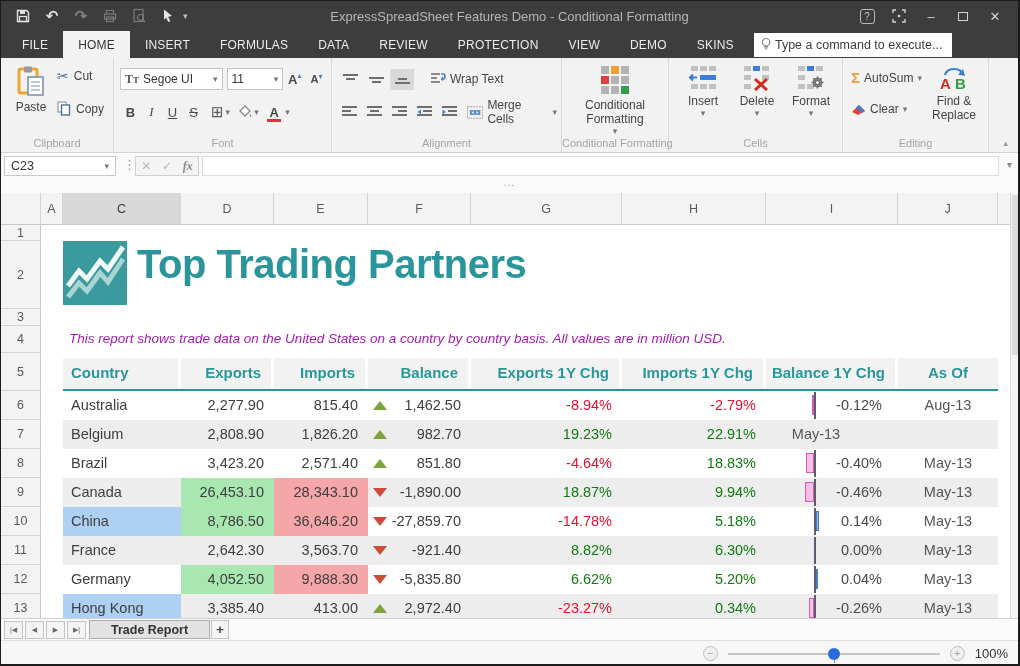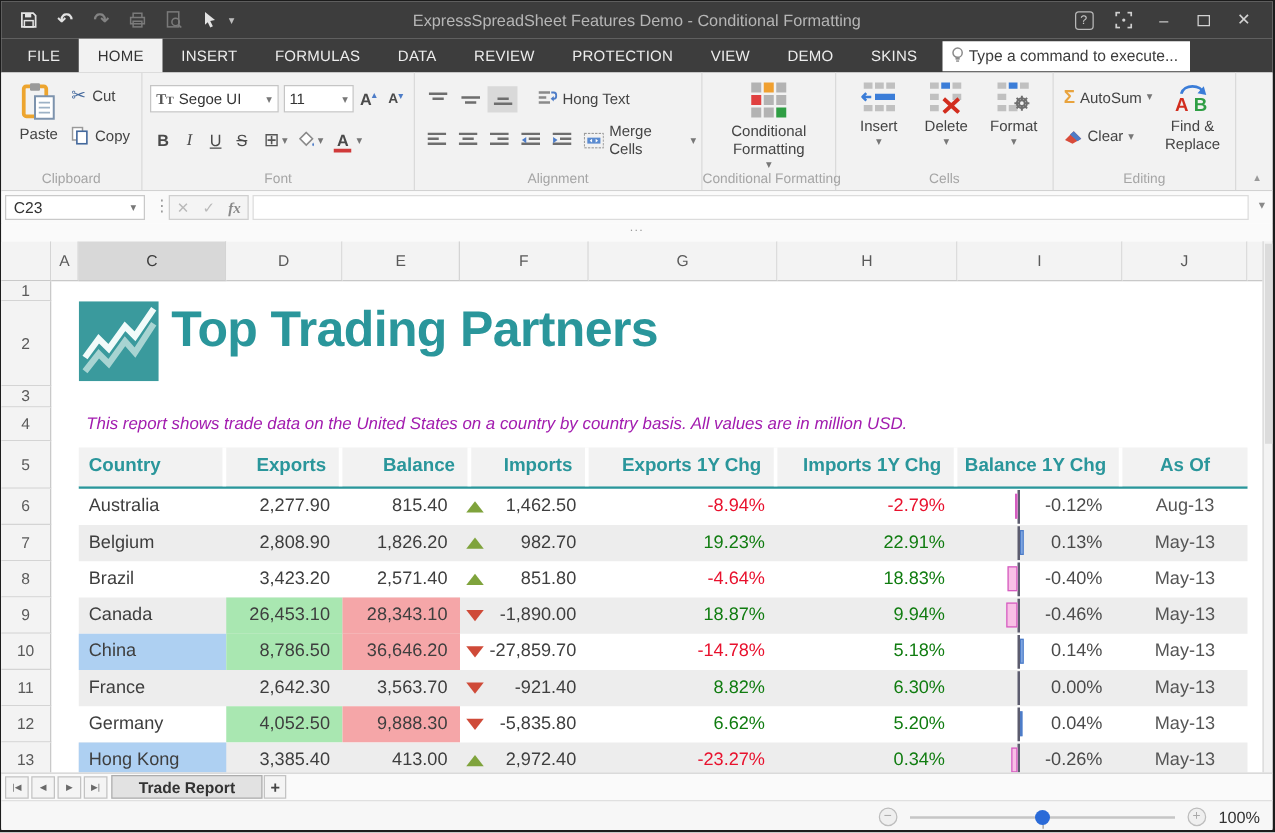--- a/index.html
+++ b/index.html
@@ -298,21 +298,21 @@
           </span>
         <span style="width:14px"></span>
         <span class="mini" style="gap:4px">
           <svg width="16" height="14" viewBox="0 0 16 14">
               <rect x="1" y="1" width="9" height="2" fill="#8a8a8a"></rect>
               <rect x="1" y="5" width="6" height="2" fill="#8a8a8a"></rect>
               <rect x="1" y="9" width="9" height="2" fill="#8a8a8a"></rect>
               <path d="M11 2 h2 q2 0 2 2.5 q0 2.5-2 2.5 h-1" fill="none" stroke="#4d7cc7" stroke-width="1.5"></path>
               <path d="M13 4.8 L10.5 7 L13 9.2 Z" fill="#4d7cc7"></path>
             </svg>
-          <span class="btn-txt">Hong Text</span>
+          <span class="btn-txt">Wrap Text</span>
         </span>
       </div>
       <div class="rb-row2">
         <span class="align-ic">
             <svg width="15" height="12" viewBox="0 0 15 12">
               <rect width="15" height="2" fill="#6e6e6e"></rect>
               <rect y="4" width="9" height="2" fill="#6e6e6e"></rect>
               <rect y="8" width="15" height="2" fill="#6e6e6e"></rect>
             </svg>
           </span>
@@ -515,22 +515,22 @@
       <svg class="logo" viewBox="0 0 64 64">
         <rect width="64" height="64" fill="#3a9a9d"></rect>
         <polyline points="5,56 16,42 24,50 37,32 45,41 60,18" fill="none" stroke="#a8d4d2" stroke-width="5"></polyline>
         <polyline points="5,45 16,30 24,38 37,20 45,28 60,6" fill="none" stroke="#f2fbfa" stroke-width="5"></polyline>
       </svg>
       <div class="rpt-title">Top Trading Partners</div>
       <div class="rpt-sub">This report shows trade data on the United States on a country by country basis. All values are in million USD.</div>
       <div class="thead">
           <div class="th al" style="width: 118px;">Country</div>
           <div class="th ar" style="width: 93px;">Exports</div>
+          <div class="th ar" style="width: 94px;">Imports</div>
           <div class="th ar" style="width: 103px;">Balance</div>
-          <div class="th ar" style="width: 94px;">Imports</div>
           <div class="th ar" style="width: 151px;">Exports 1Y Chg</div>
           <div class="th ar" style="width: 144px;">Imports 1Y Chg</div>
           <div class="th ar" style="width: 132px;">Balance 1Y Chg</div>
           <div class="th ac" style="width: 100px;">As Of</div>
         </div>
       <div>
           <div class="trow" style="top: 166px;">
             <div class="td c-country" style="width: 118px;">Australia</div>
             <div class="td c-num" style="width: 93px;">2,277.90</div>
             <div class="td c-num" style="width: 94px;">815.40</div>
@@ -550,25 +550,20 @@
           <div class="trow alt" style="top: 195px;">
             <div class="td c-country" style="width: 118px;">Belgium</div>
             <div class="td c-num" style="width: 93px;">2,808.90</div>
             <div class="td c-num" style="width: 94px;">1,826.20</div>
             <div class="td c-bal" style="width: 103px;">
               <span class="tri up"></span>
               <span class="bv">982.70</span>
             </div>
             <div class="td c-num pos" style="width: 151px;">19.23%</div>
             <div class="td c-num pos" style="width: 144px;">22.91%</div>
-            <div class="td c-bar" style="width: 132px;">
-              <span class="bar-axis"></span>
-              <span class="dbar bl" style="width: 3px; left: 50px;"></span>
-              <span class="bv">0.13%</span>
-            </div>
             <div class="td c-asof" style="width: 100px;">May-13</div>
           </div>
           <div class="trow" style="top: 224px;">
             <div class="td c-country" style="width: 118px;">Brazil</div>
             <div class="td c-num" style="width: 93px;">3,423.20</div>
             <div class="td c-num" style="width: 94px;">2,571.40</div>
             <div class="td c-bal" style="width: 103px;">
               <span class="tri up"></span>
               <span class="bv">851.80</span>
             </div>

